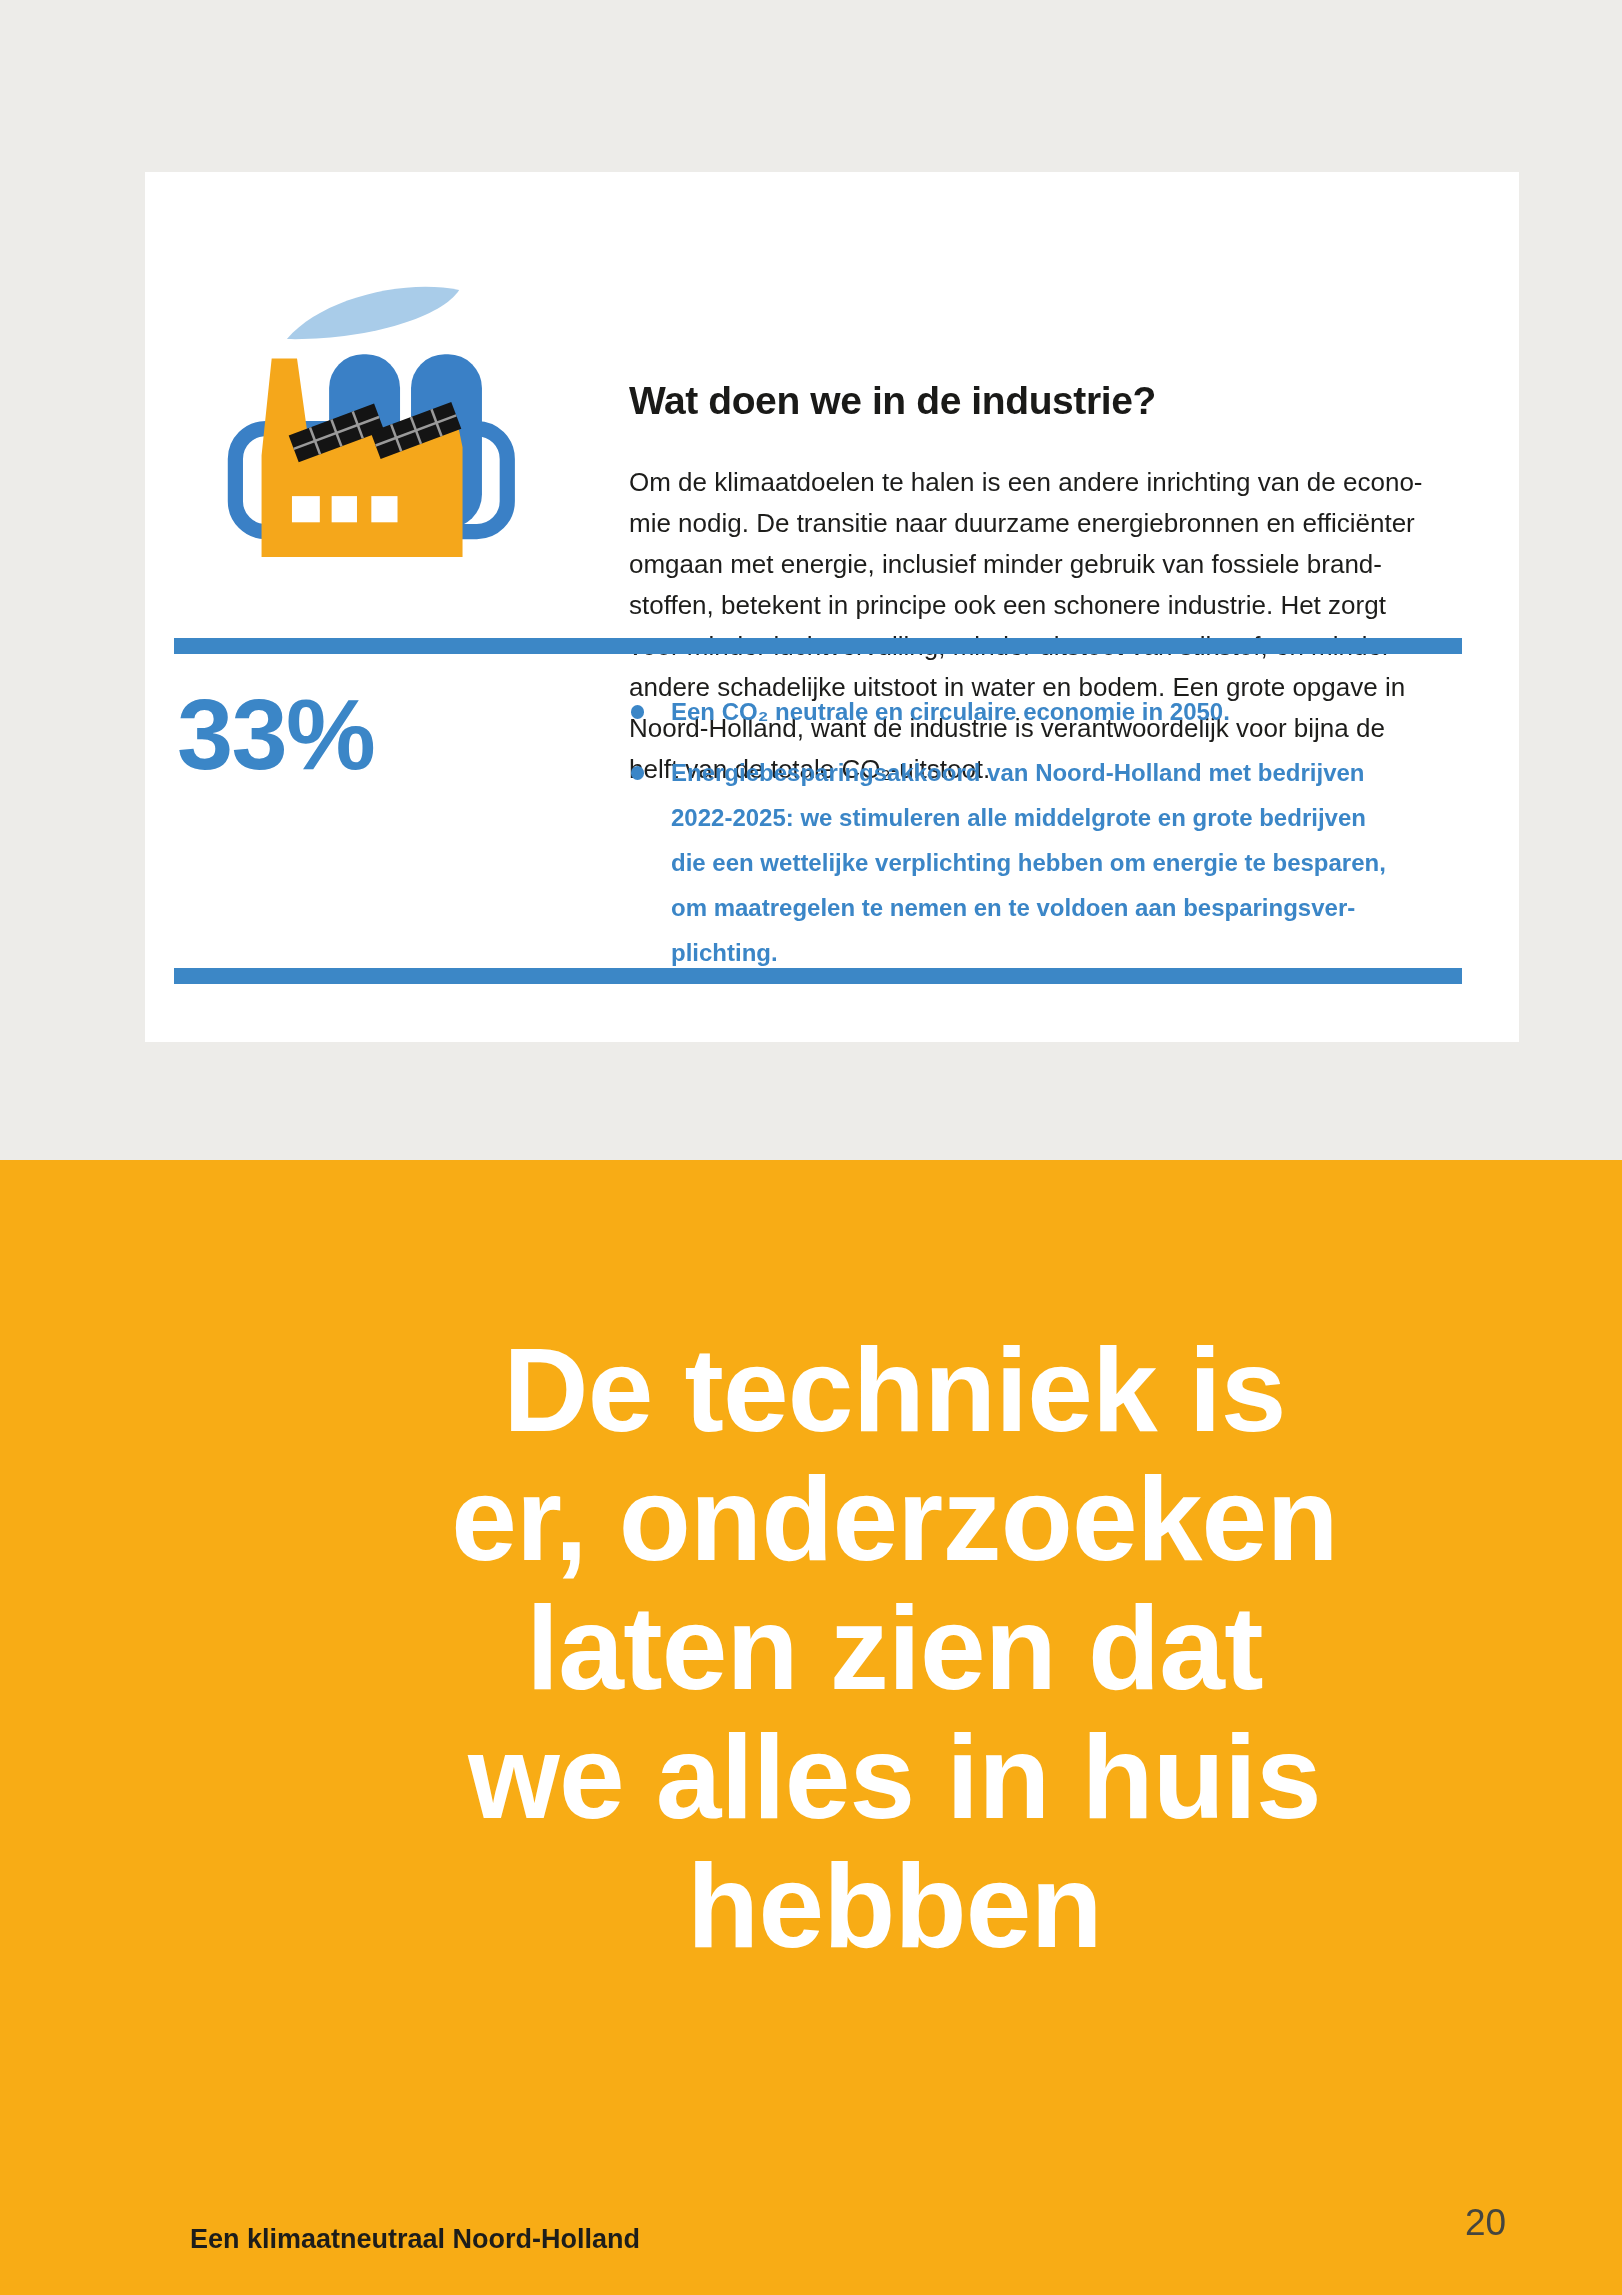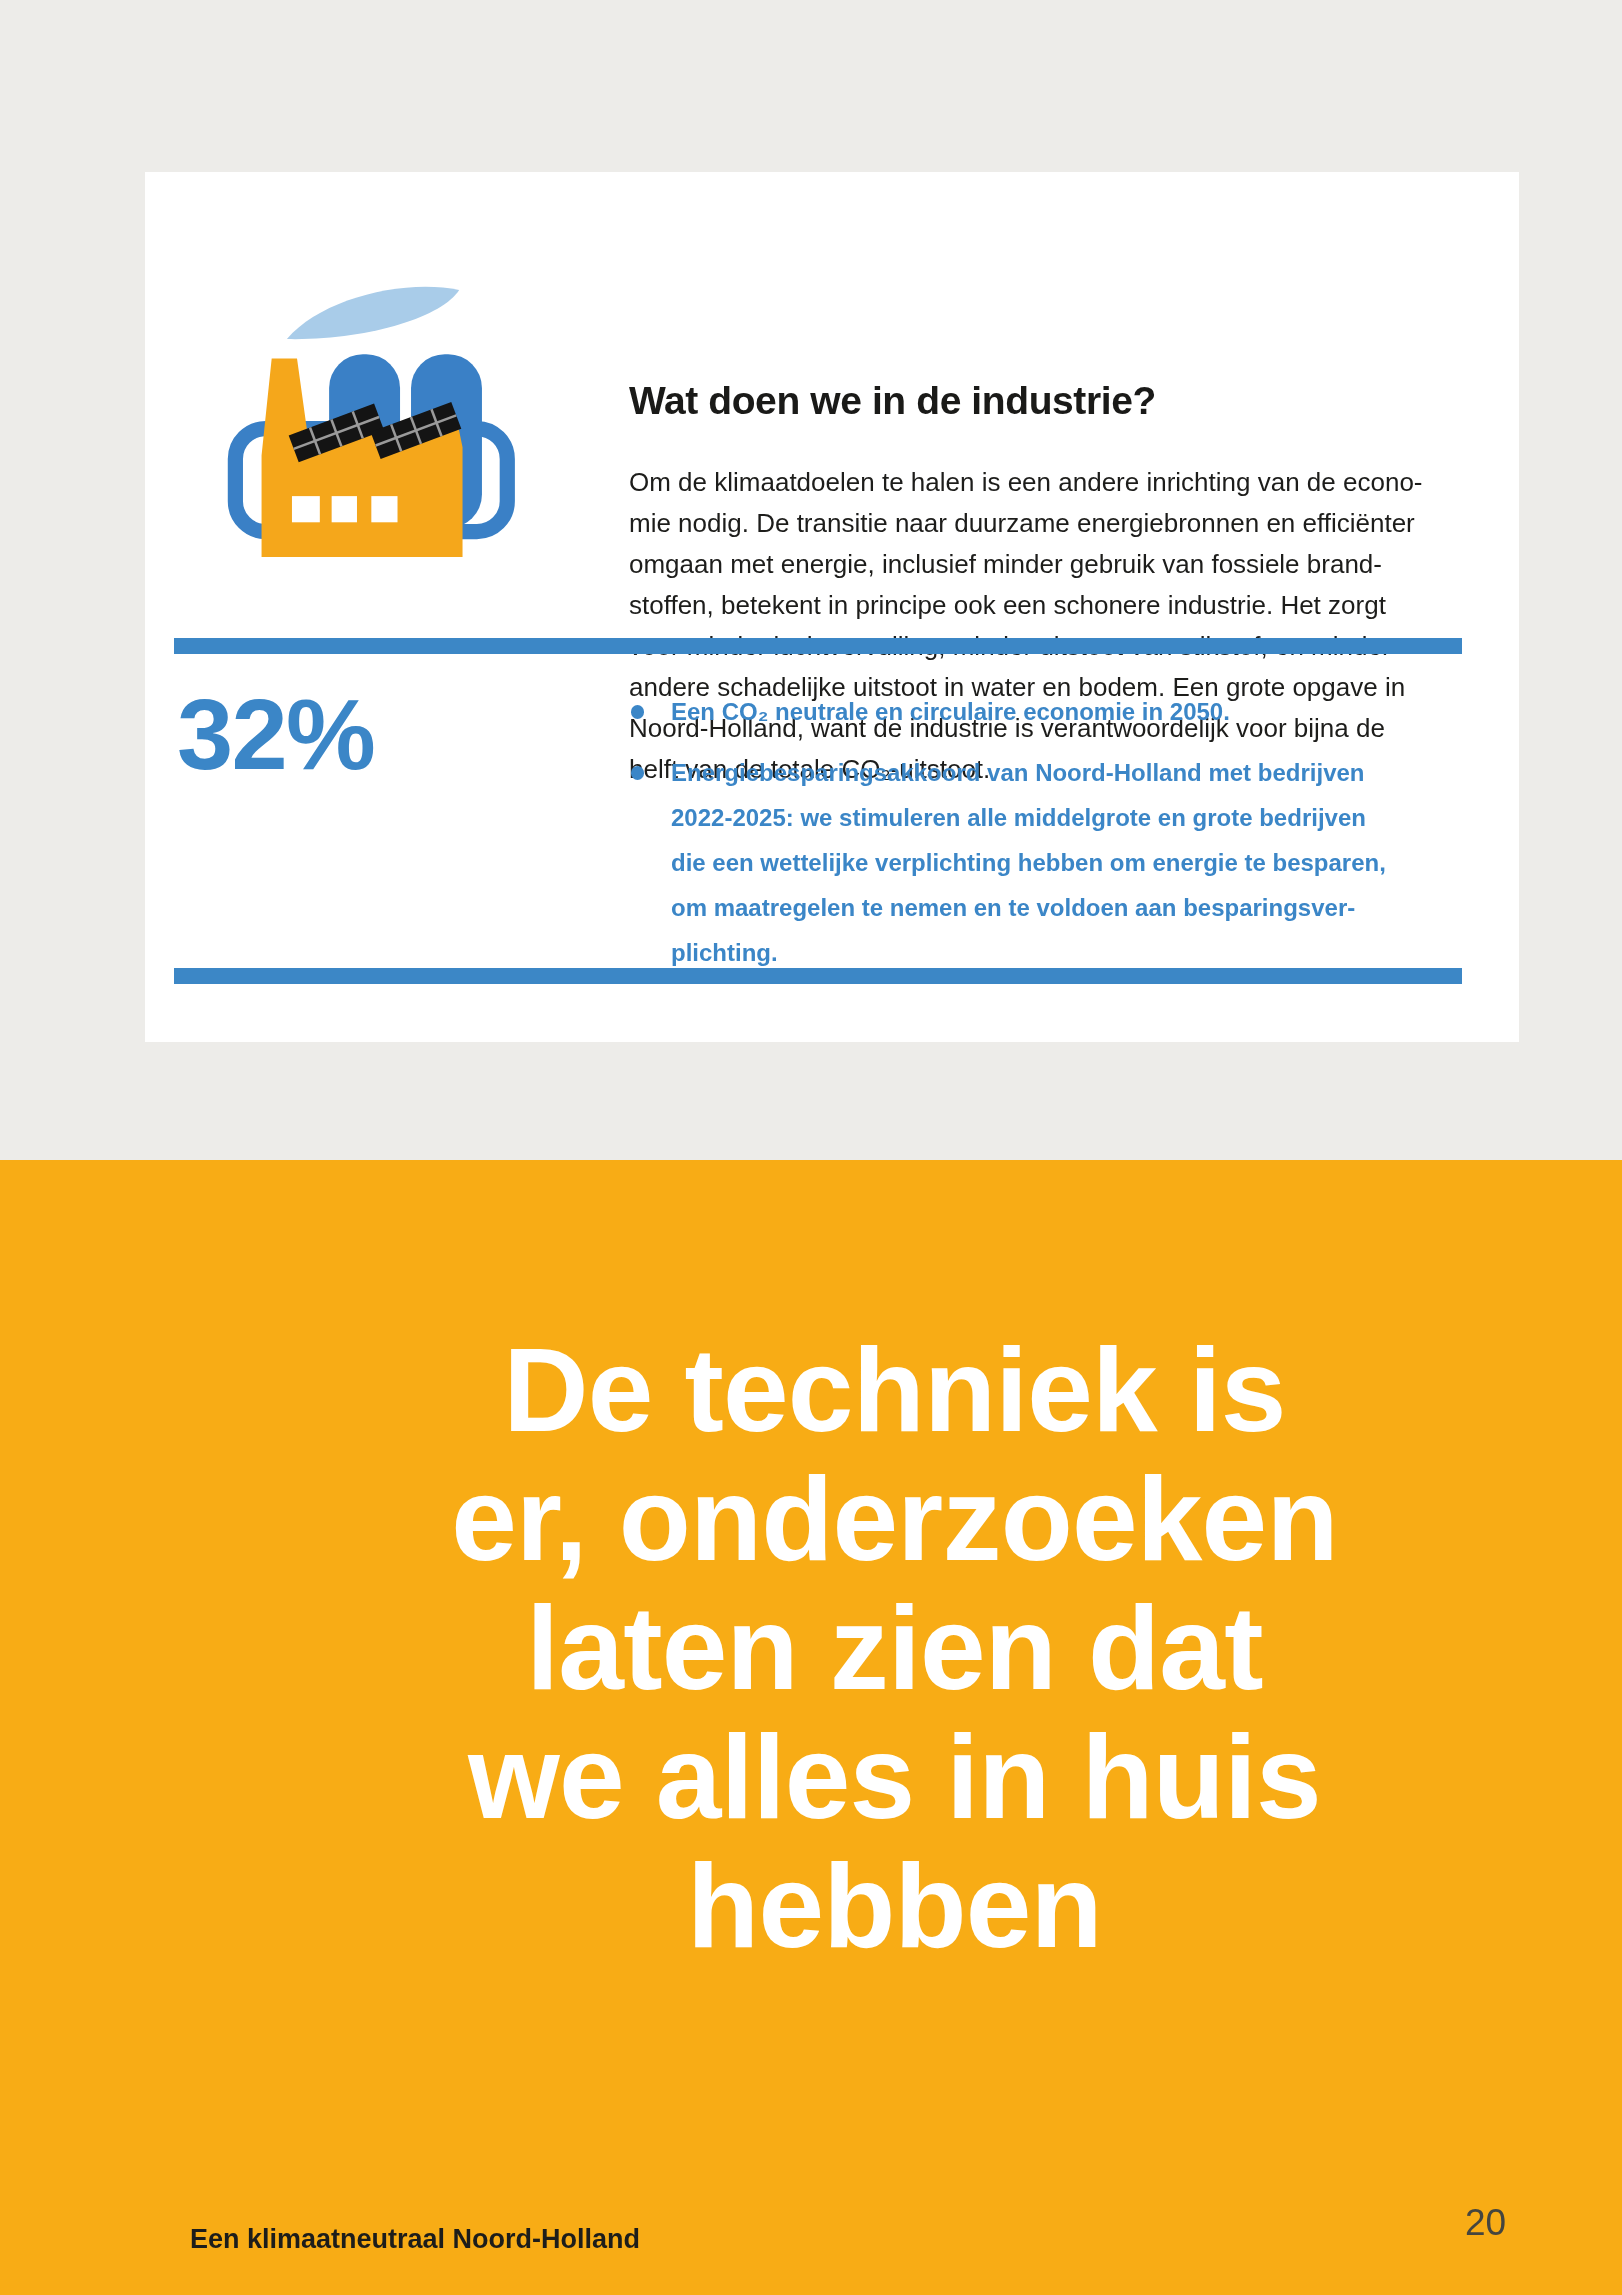--- a/index.html
+++ b/index.html
@@ -121,21 +121,21 @@
 mie nodig. De transitie naar duurzame energiebronnen en efficiënter
 omgaan met energie, inclusief minder gebruik van fossiele brand-
 stoffen, betekent in principe ook een schonere industrie. Het zorgt
 voor minder luchtvervuiling, minder uitstoot van stikstof, en minder
 andere schadelijke uitstoot in water en bodem. Een grote opgave in
 Noord-Holland, want de industrie is verantwoordelijk voor bijna de
 helft van de totale CO₂-uitstoot.</p>
 
     <div class="divider top"></div>
 
-    <div class="stat-value">32%</div>
+    <div class="stat-value">33%</div>
 
     <ul class="bullets">
       <li>
         <span class="dot"></span>
         <span class="txt">Een CO₂ neutrale en circulaire economie in 2050.</span>
       </li>
       <li>
         <span class="dot"></span>
         <span class="txt">Energiebesparingsakkoord van Noord-Holland met bedrijven
 2022-2025: we stimuleren alle middelgrote en grote bedrijven

